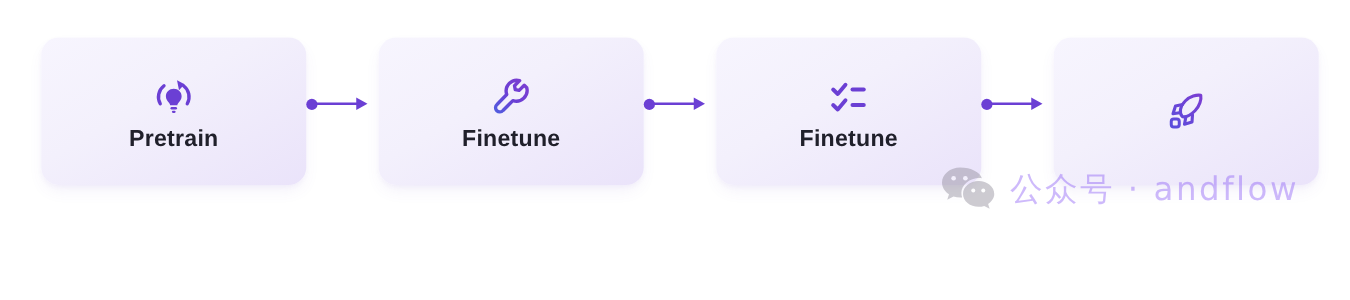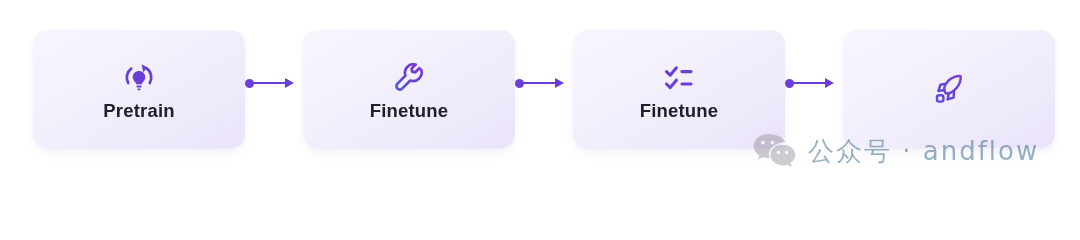--- a/index.html
+++ b/index.html
@@ -122,21 +122,21 @@
   }
   .wm-logo {
     width: 44px;
     height: 38px;
     position: relative;
     flex: 0 0 44px;
   }
   .wm-logo svg { display: block; width: 44px; height: 38px; }
   .wm-text {
     font-size: 26px;
-    color: #0c4a6e;
+    color: #8b5cf6;
     letter-spacing: 2px;
     white-space: nowrap;
     font-family: "DejaVu Sans", sans-serif;
   }
 </style>
 </head>
 <body>
 
 <div id="pipeline">
 

